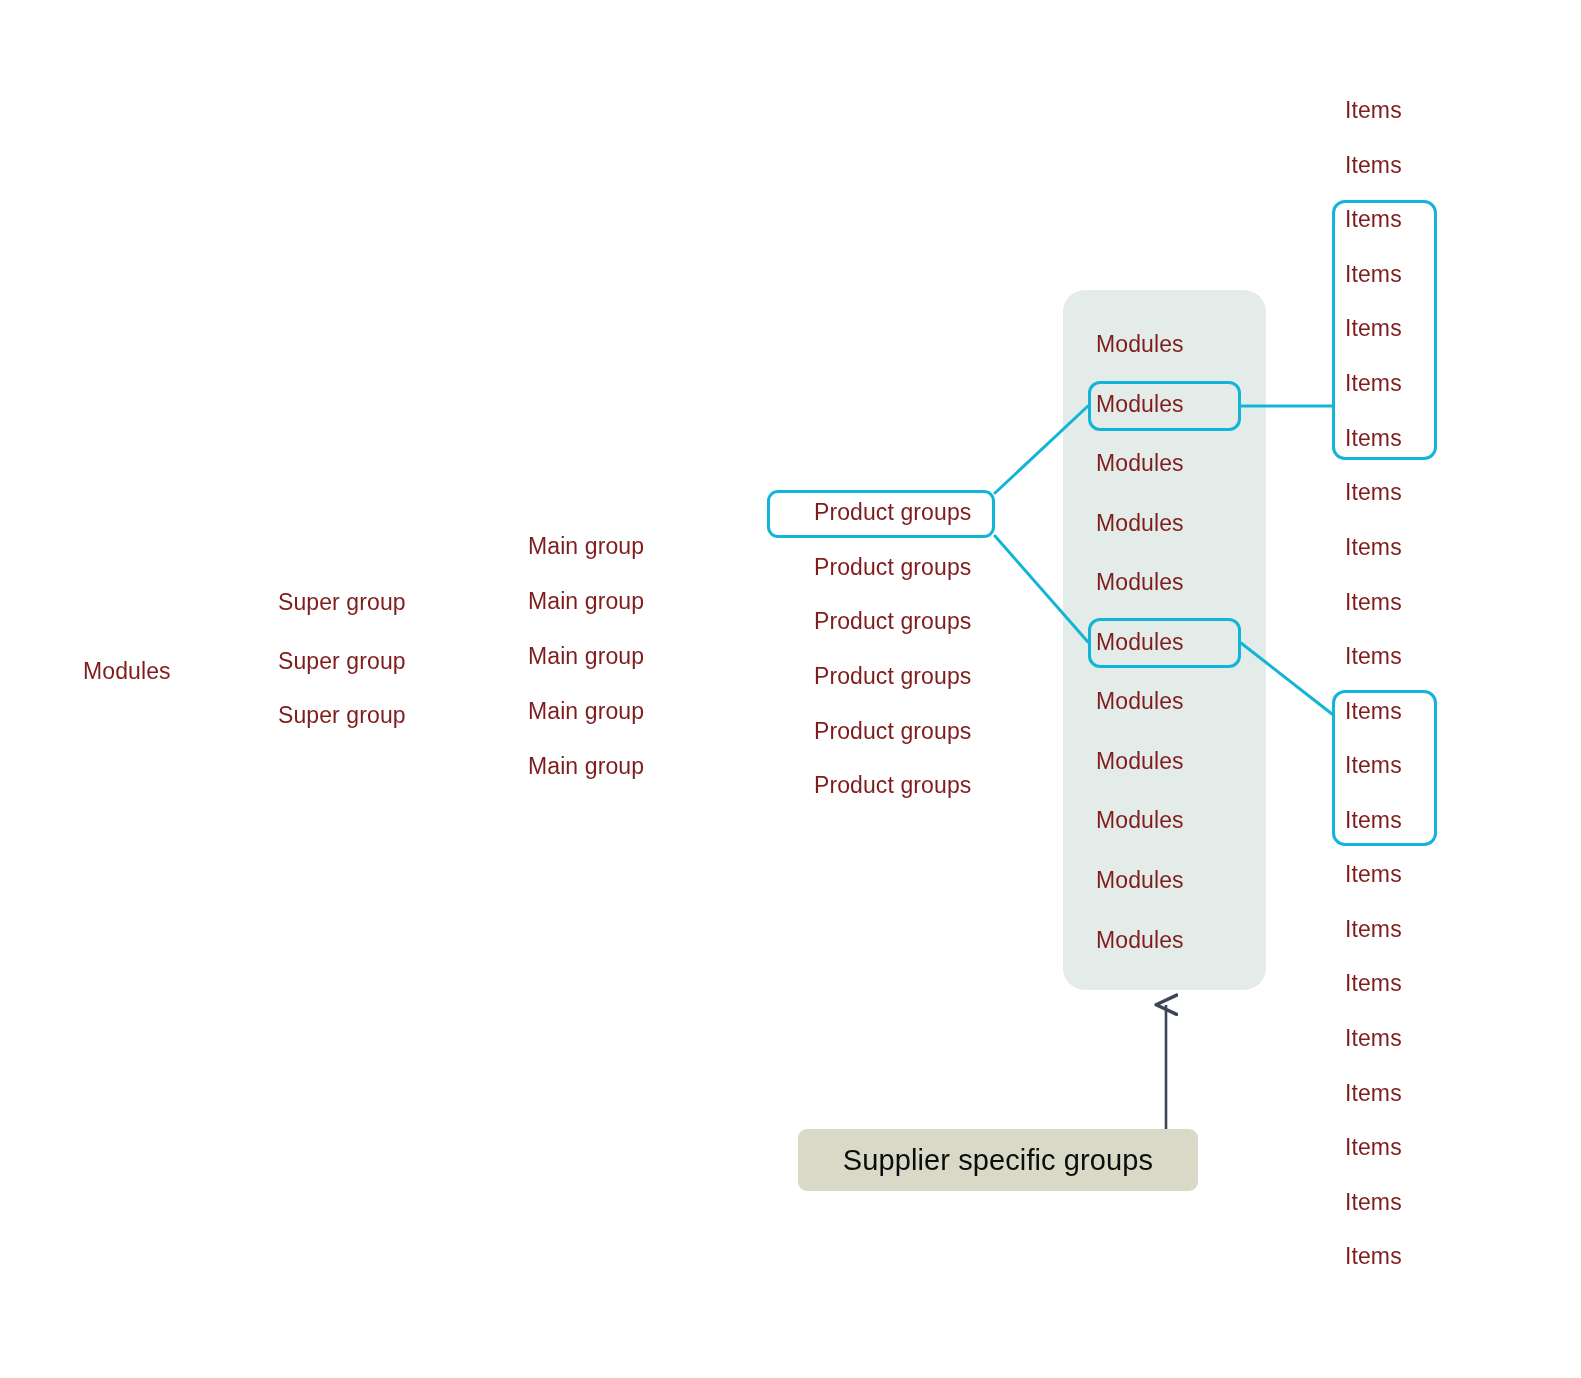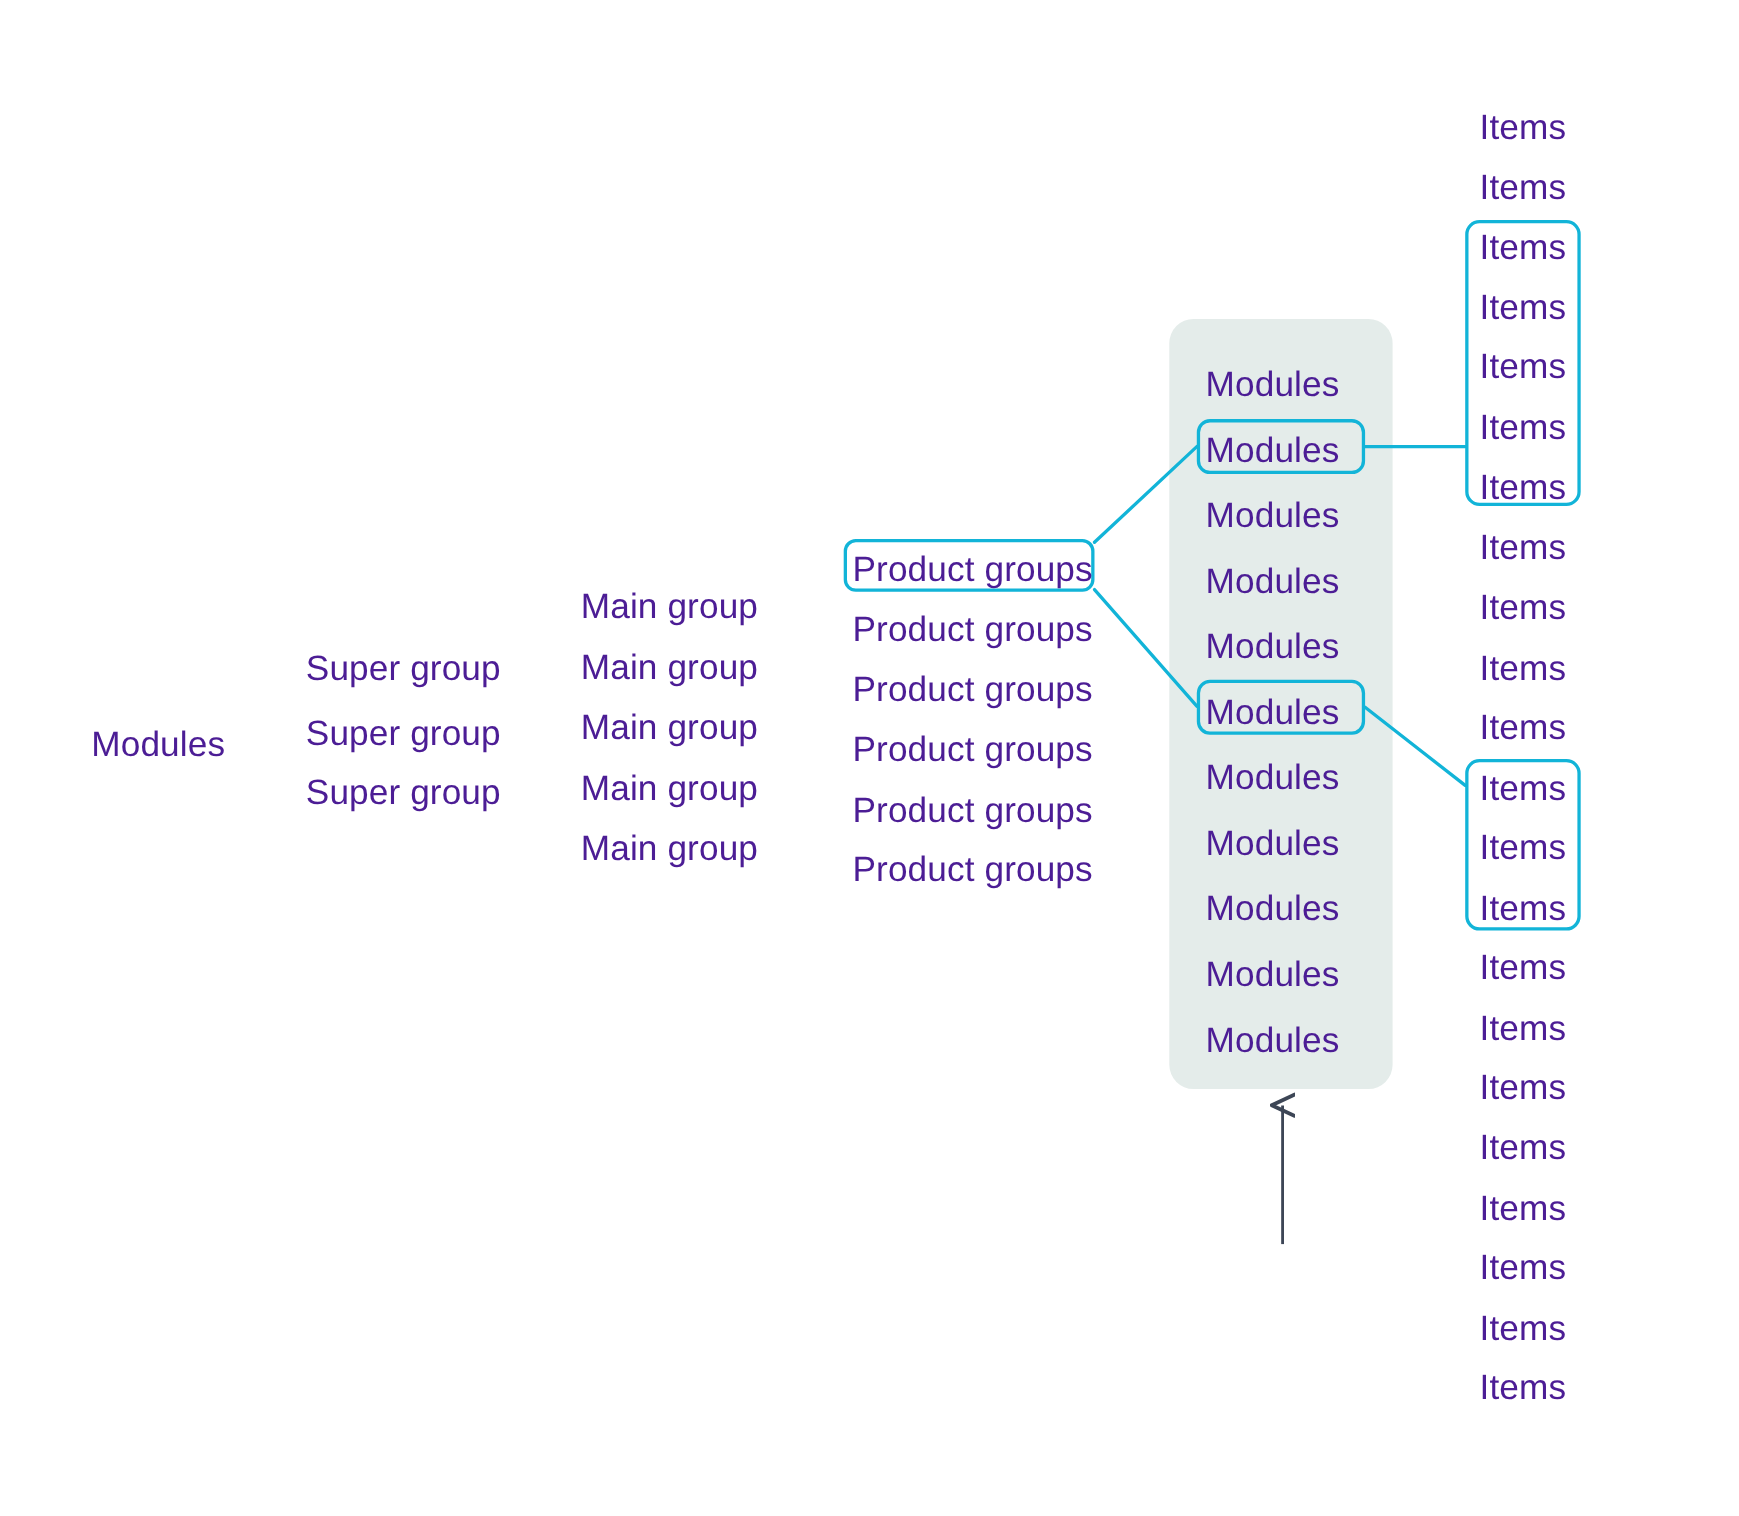--- a/index.html
+++ b/index.html
@@ -49,31 +49,31 @@
   }
   .panel-supplier-specific .lbl {
     font-size: 29px;
     color: #0d0d0d;
     letter-spacing: 0.1px;
     white-space: nowrap;
   }
   
   .node {
     position: absolute;
-    font-size: 32px;
+    font-size: 23px;
     line-height: 1;
-    color: #4c1d95;
+    color: #7f1d1d;
     white-space: nowrap;
     letter-spacing: 0.1px;
   }
   
   .col-supplier  { left: 83px;   }
   .col-super     { left: 278px;  }
   .col-main      { left: 528px;  }
-  .col-product   { left: 775px;  }
+  .col-product   { left: 814px;  }
   .col-modules   { left: 1096px; }
   .col-items     { left: 1345px; }
 
   
   .hl {
     position: absolute;
     border: 3px solid #12b4d8;
     border-radius: 11px;
     background: transparent;
     box-sizing: border-box;
@@ -165,14 +165,17 @@
   <div class="node col-items" style="top:809px;">Items</div>
   <div class="node col-items" style="top:863px;">Items</div>
   <div class="node col-items" style="top:918px;">Items</div>
   <div class="node col-items" style="top:972px;">Items</div>
   <div class="node col-items" style="top:1027px;">Items</div>
   <div class="node col-items" style="top:1082px;">Items</div>
   <div class="node col-items" style="top:1136px;">Items</div>
   <div class="node col-items" style="top:1191px;">Items</div>
   <div class="node col-items" style="top:1245px;">Items</div>
 
+  <div class="panel-supplier-specific">
+    <span class="lbl">Supplier specific groups</span>
+  </div>
 
 </div>
 
 </body></html>

